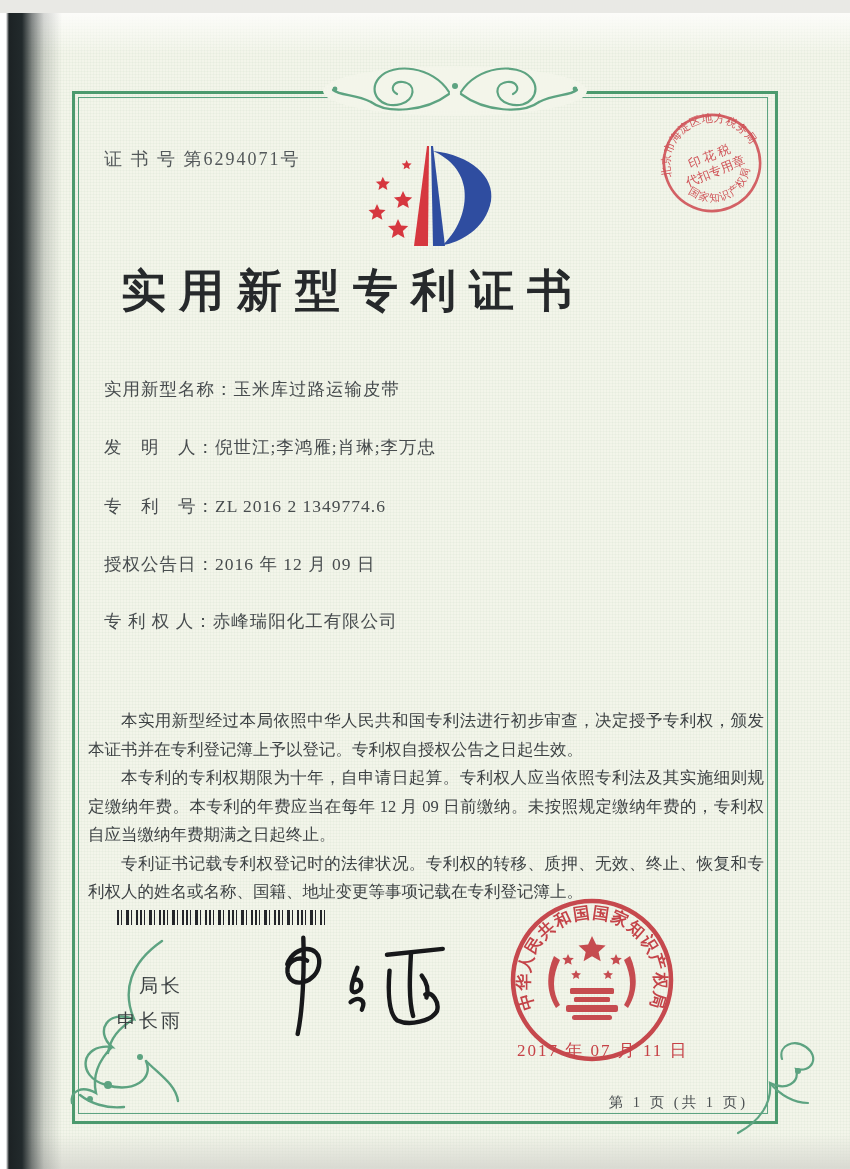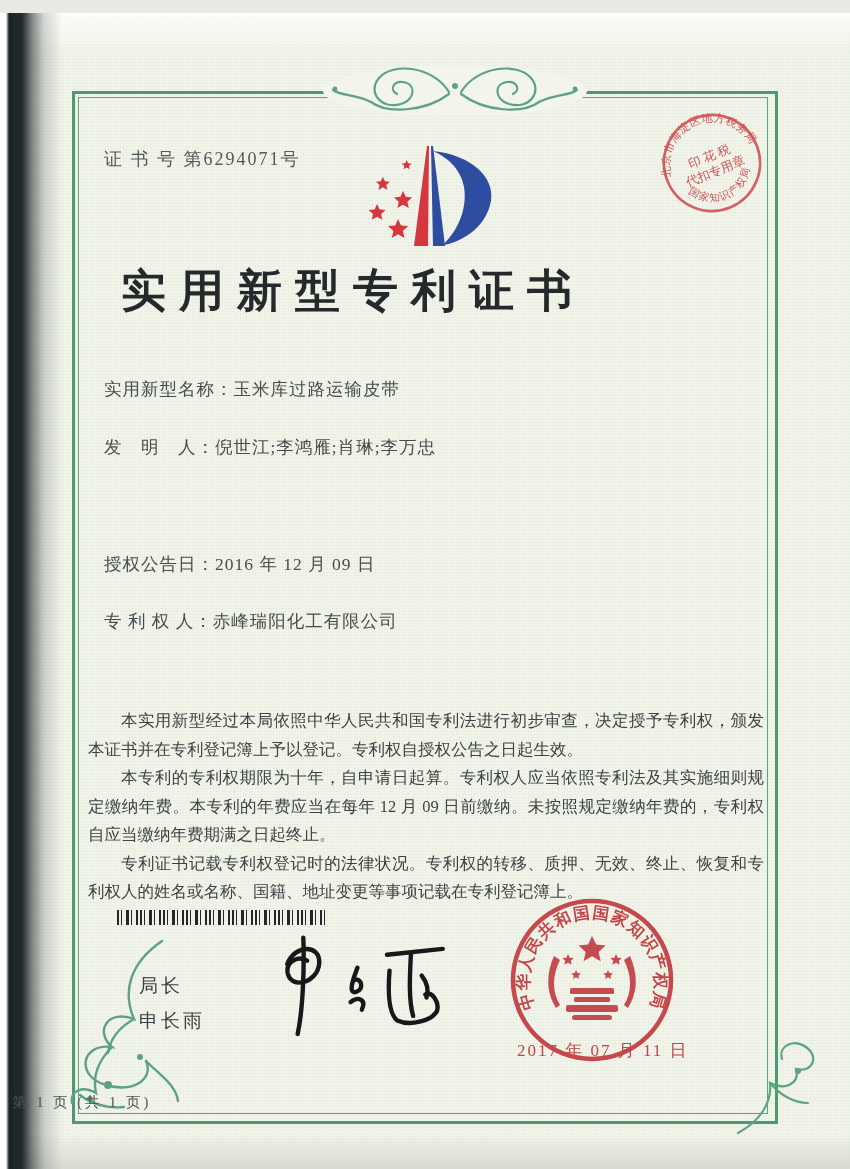--- a/index.html
+++ b/index.html
@@ -27,25 +27,25 @@
   .body-text{position:absolute; left:88px; top:694px; width:676px; font-size:16.5px;
              line-height:28.5px; color:#3d4244; text-align:justify;}
   .body-text p{margin:0; text-indent:2em;}
   .barcode{position:absolute; left:117px; top:897px; width:208px; height:15px;
     background:repeating-linear-gradient(90deg,
       #24262a 0 2px, transparent 2px 4px,
       #24262a 4px 5px, transparent 5px 9px,
       #24262a 9px 12px, transparent 12px 14px,
       #24262a 14px 15px, transparent 15px 19px,
       #24262a 19px 21px, transparent 21px 23px);}
-  .director{position:absolute; left:139px; top:955px; font-size:19px; color:#3b4042; line-height:35px; letter-spacing:3px;}
+  .director{position:absolute; left:117px; top:955px; font-size:19px; color:#3b4042; line-height:35px; letter-spacing:3px;text-align:right;}
   .signature{position:absolute; left:238px; top:915px;}
   .seal{position:absolute; left:508px; top:883px;}
   .seal-date{position:absolute; left:517px; top:1026px; font-size:17px; color:#c64247; letter-spacing:2px; white-space:nowrap;}
-  .footer{position:absolute; left:12px; top:1080px; width:744px; text-align:left;
+  .footer{position:absolute; left:4px; top:1080px; width:744px; text-align:right;
           font-size:14.5px; letter-spacing:3px; color:#4c5153;}
   .ornament{position:absolute; left:275px; top:43px;}
   .flourish-bl{position:absolute; left:50px; top:922px;}
   .flourish-br{position:absolute; left:728px; top:1012px;}
 </style>
 </head>
 <body>
 
 <div class="scan">
 
@@ -124,20 +124,21 @@
       <textPath href="#stamp-arc-bottom" startOffset="50%" text-anchor="middle">国家知识产权局</textPath>
     </text>
     <text x="60" y="57" text-anchor="middle" font-size="12.5" fill="#cf5156">印 花 税</text>
     <text x="60" y="73" text-anchor="middle" font-size="12.5" fill="#cf5156">代扣专用章</text>
   </svg>
 
   <div class="title">实用新型专利证书</div>
 
   <div class="field f0"><span>实用新型名称：</span><span>玉米库过路运输皮带</span></div>
   <div class="field f1"><span>发　明　人：</span><span>倪世江;李鸿雁;肖琳;李万忠</span></div>
+  <div class="field f2"><span>专　利　号：</span><span>ZL 2016 2 1349774.6</span></div>
   <div class="field f3"><span>授权公告日：</span><span>2016 年 12 月 09 日</span></div>
   <div class="field f4"><span>专 利 权 人：</span><span>赤峰瑞阳化工有限公司</span></div>
 
   <div class="body-text">
     <p>本实用新型经过本局依照中华人民共和国专利法进行初步审查，决定授予专利权，颁发本证书并在专利登记簿上予以登记。专利权自授权公告之日起生效。</p>
     <p>本专利的专利权期限为十年，自申请日起算。专利权人应当依照专利法及其实施细则规定缴纳年费。本专利的年费应当在每年 12 月 09 日前缴纳。未按照规定缴纳年费的，专利权自应当缴纳年费期满之日起终止。</p>
     <p>专利证书记载专利权登记时的法律状况。专利权的转移、质押、无效、终止、恢复和专利权人的姓名或名称、国籍、地址变更等事项记载在专利登记簿上。</p>
   </div>
 
   <div class="barcode"></div>

